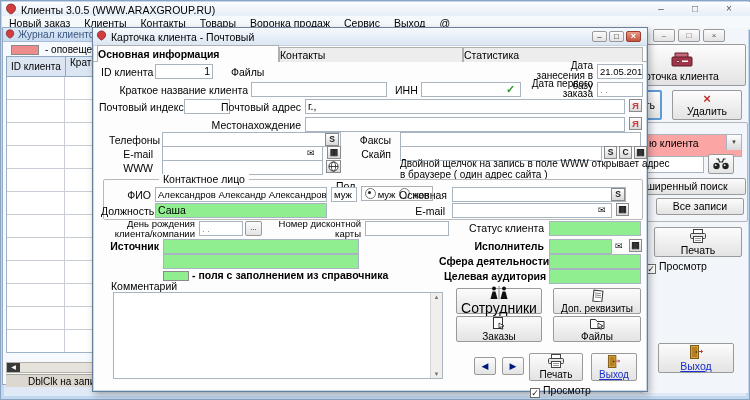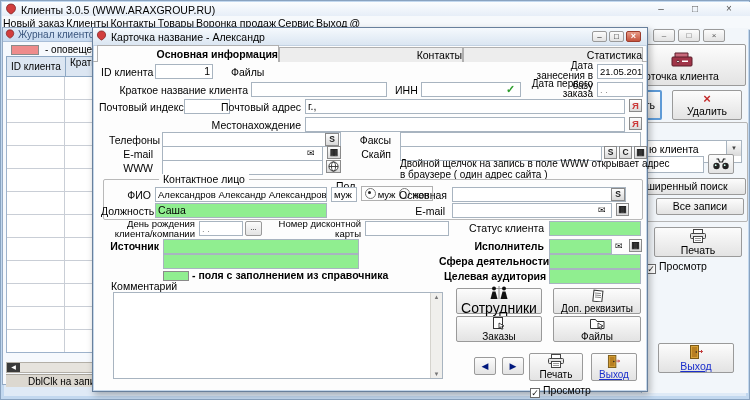--- a/index.html
+++ b/index.html
@@ -12,29 +12,29 @@
     font-size:10.5px;line-height:13px;padding:0 2px;white-space:nowrap;overflow:hidden}
   .green{background:#90ee90}
   .gray{color:#888}
   .sb{position:absolute;box-sizing:border-box;width:14px;height:13px;background:linear-gradient(#fefefe,#d9d9d9);
     border:1px solid #8a8a8a;font-size:8.5px;font-weight:bold;text-align:center;line-height:11px;color:#222;padding:0}
   .btn{position:absolute;box-sizing:border-box;background:linear-gradient(#fcfcfc,#e3e3e3);
     border:1px solid #9a9a9a;border-radius:2px;text-align:center;color:#000;font-size:10.5px}
   .bigb{display:flex;flex-direction:column;align-items:center;justify-content:center;gap:1px}
   .ya{color:#cc3a3a;font-weight:bold;font-size:9.5px;line-height:11px}
   .tab{position:absolute;box-sizing:border-box;top:2px;height:15px;border:1px solid #b0b0b0;border-bottom:none;
-    background:#ededed;text-align:right;font-size:10.5px;line-height:15px}
+    background:#ededed;text-align:left;font-size:10.5px;line-height:15px}
   .tab.active{top:0;height:17px;background:#fdfdfd;font-weight:bold;line-height:17px}
   .radio{display:inline-block;width:9px;height:9px;border:1px solid #777;border-radius:50%;background:#fff;
     vertical-align:-1px;margin-right:2px;position:relative}
   .radio.on::after{content:"";position:absolute;left:2px;top:2px;width:3px;height:3px;background:#222;border-radius:50%}
   .cb{display:inline-block;width:10px;height:10px;box-sizing:border-box;border:1px solid #6a6a6a;background:#fff;
     font-size:9px;line-height:8px;text-align:center;color:#222;vertical-align:-2px;margin-right:3px}
   .glyphbtn{color:#555;font-size:10px;text-align:center;line-height:12px}
-  .menu-item{padding:1px 1px;cursor:default}
+  .menu-item{padding:1px 7px;cursor:default}
   svg{display:block}
 </style>
 </head>
 <body>
 
 <div class="abs" style="inset:0;background:#dfeaf6;border:1px solid #89a3c0;box-shadow:inset 0 0 0 3px #c2d8ef;box-sizing:border-box">
 
   <div class="abs" style="left:1px;top:1px;width:748px;height:14px;background:linear-gradient(#fbfdfe,#e6eef8)">
     <span class="abs" style="left:3px;top:1px">
       <svg width="12" height="12" viewBox="0 0 12 12">
@@ -110,21 +110,21 @@
   <span style="font-size:10.5px;white-space:nowrap">рточка клиента</span>
 </div>
 
 <div class="btn" style="left:600px;top:90px;width:62px;height:30px;border:2px solid #5e9ad6;text-align:right;line-height:26px;padding-right:5px"><span>ть</span></div>
 <div class="btn bigb" style="left:672px;top:90px;width:70px;height:30px">
   <span style="color:#c22a2a;font-weight:bold;font-size:13px;line-height:11px">×</span>
   <span style="font-size:10.5px">Удалить</span>
 </div>
 
 <div class="abs" style="left:632px;top:122px;width:114px;height:98px;border:1px solid #b5b5b5;border-radius:2px"></div>
-<div class="abs" style="left:636px;top:140px;width:106px;height:23px;background:#ffffff;border:1px solid #a8b4c0;box-sizing:border-box">
+<div class="abs" style="left:636px;top:134px;width:106px;height:23px;background:#fca5a5;border:1px solid #a8b4c0;box-sizing:border-box">
   <span style="position:absolute;left:12px;top:2px;font-size:10.5px;white-space:nowrap">ю клиента</span>
   <span class="abs" style="right:0;top:0;width:14px;height:15px;background:linear-gradient(#fefefe,#d9d9d9);border-left:1px solid #a8b4c0;font-size:6px;text-align:center;line-height:15px;color:#444">▼</span>
 </div>
 <div class="abs" style="left:630px;top:156px;width:74px;height:17px;background:#fff;border:1px solid #a8b4c0;box-sizing:border-box"></div>
 <div class="btn" style="left:708px;top:154px;width:26px;height:20px">
   <span style="display:inline-block;margin-top:3px">
     <svg width="18" height="12" viewBox="0 0 18 12">
         <path d="M4.5 1 h2 l1 3 h3 l1-3 h2" fill="none" stroke="#222" stroke-width="1.2"></path>
         <circle cx="4.5" cy="8" r="3.2" fill="#222"></circle>
         <circle cx="13.5" cy="8" r="3.2" fill="#222"></circle>
@@ -165,21 +165,21 @@
 
 <div class="abs" style="left:92px;top:27px;width:556px;height:365px;background:#fdfdfd;border:1px solid #68809c;
             box-shadow:0 0 0 1px #c5d7ea inset,2px 3px 7px rgba(0,0,0,.28);box-sizing:border-box;z-index:5">
 
   <div class="abs" style="left:0;top:0;width:554px;height:17px;background:linear-gradient(#f5f9fd,#dbe6f2);border-bottom:1px solid #c3d2e2">
     <span class="abs" style="left:3px;top:2px">
       <svg width="11" height="11" viewBox="0 0 12 12">
           <path d="M6 1 C3 1 1.5 3 1.5 5.5 C1.5 9 6 11 6 11 C6 11 10.5 9 10.5 5.5 C10.5 3 9 1 6 1 Z" fill="#d23e3e" stroke="#7a1f1f" stroke-width="0.8"></path>
         </svg>
     </span>
-    <span class="abs" style="left:18px;top:3px;font-size:10.5px;white-space:nowrap">Карточка название  -  Александр</span>
+    <span class="abs" style="left:18px;top:3px;font-size:10.5px;white-space:nowrap">Карточка клиента  -  Почтовый</span>
     <span class="btn" style="left:499px;top:3px;width:15px;height:11px;font-size:8px;line-height:9px">–</span>
     <span class="btn" style="left:516px;top:3px;width:15px;height:11px;font-size:8px;line-height:9px">□</span>
     <span class="btn" style="left:533px;top:3px;width:15px;height:11px;font-size:9px;line-height:9px;color:#fff;font-weight:bold;
                  background:linear-gradient(#e89a86,#c4523c);border:1px solid #9c3c2c">×</span>
   </div>
 
   <div class="abs" style="left:0;top:17px;width:554px;height:17px;border-bottom:1px solid #b0b0b0;box-sizing:border-box">
     <span class="tab active" style="left:4px;width:182px">Основная информация</span>
     <span class="tab" style="left:186px;width:184px">Контакты</span>
     <span class="tab" style="left:370px;width:180px">Статистика</span>

